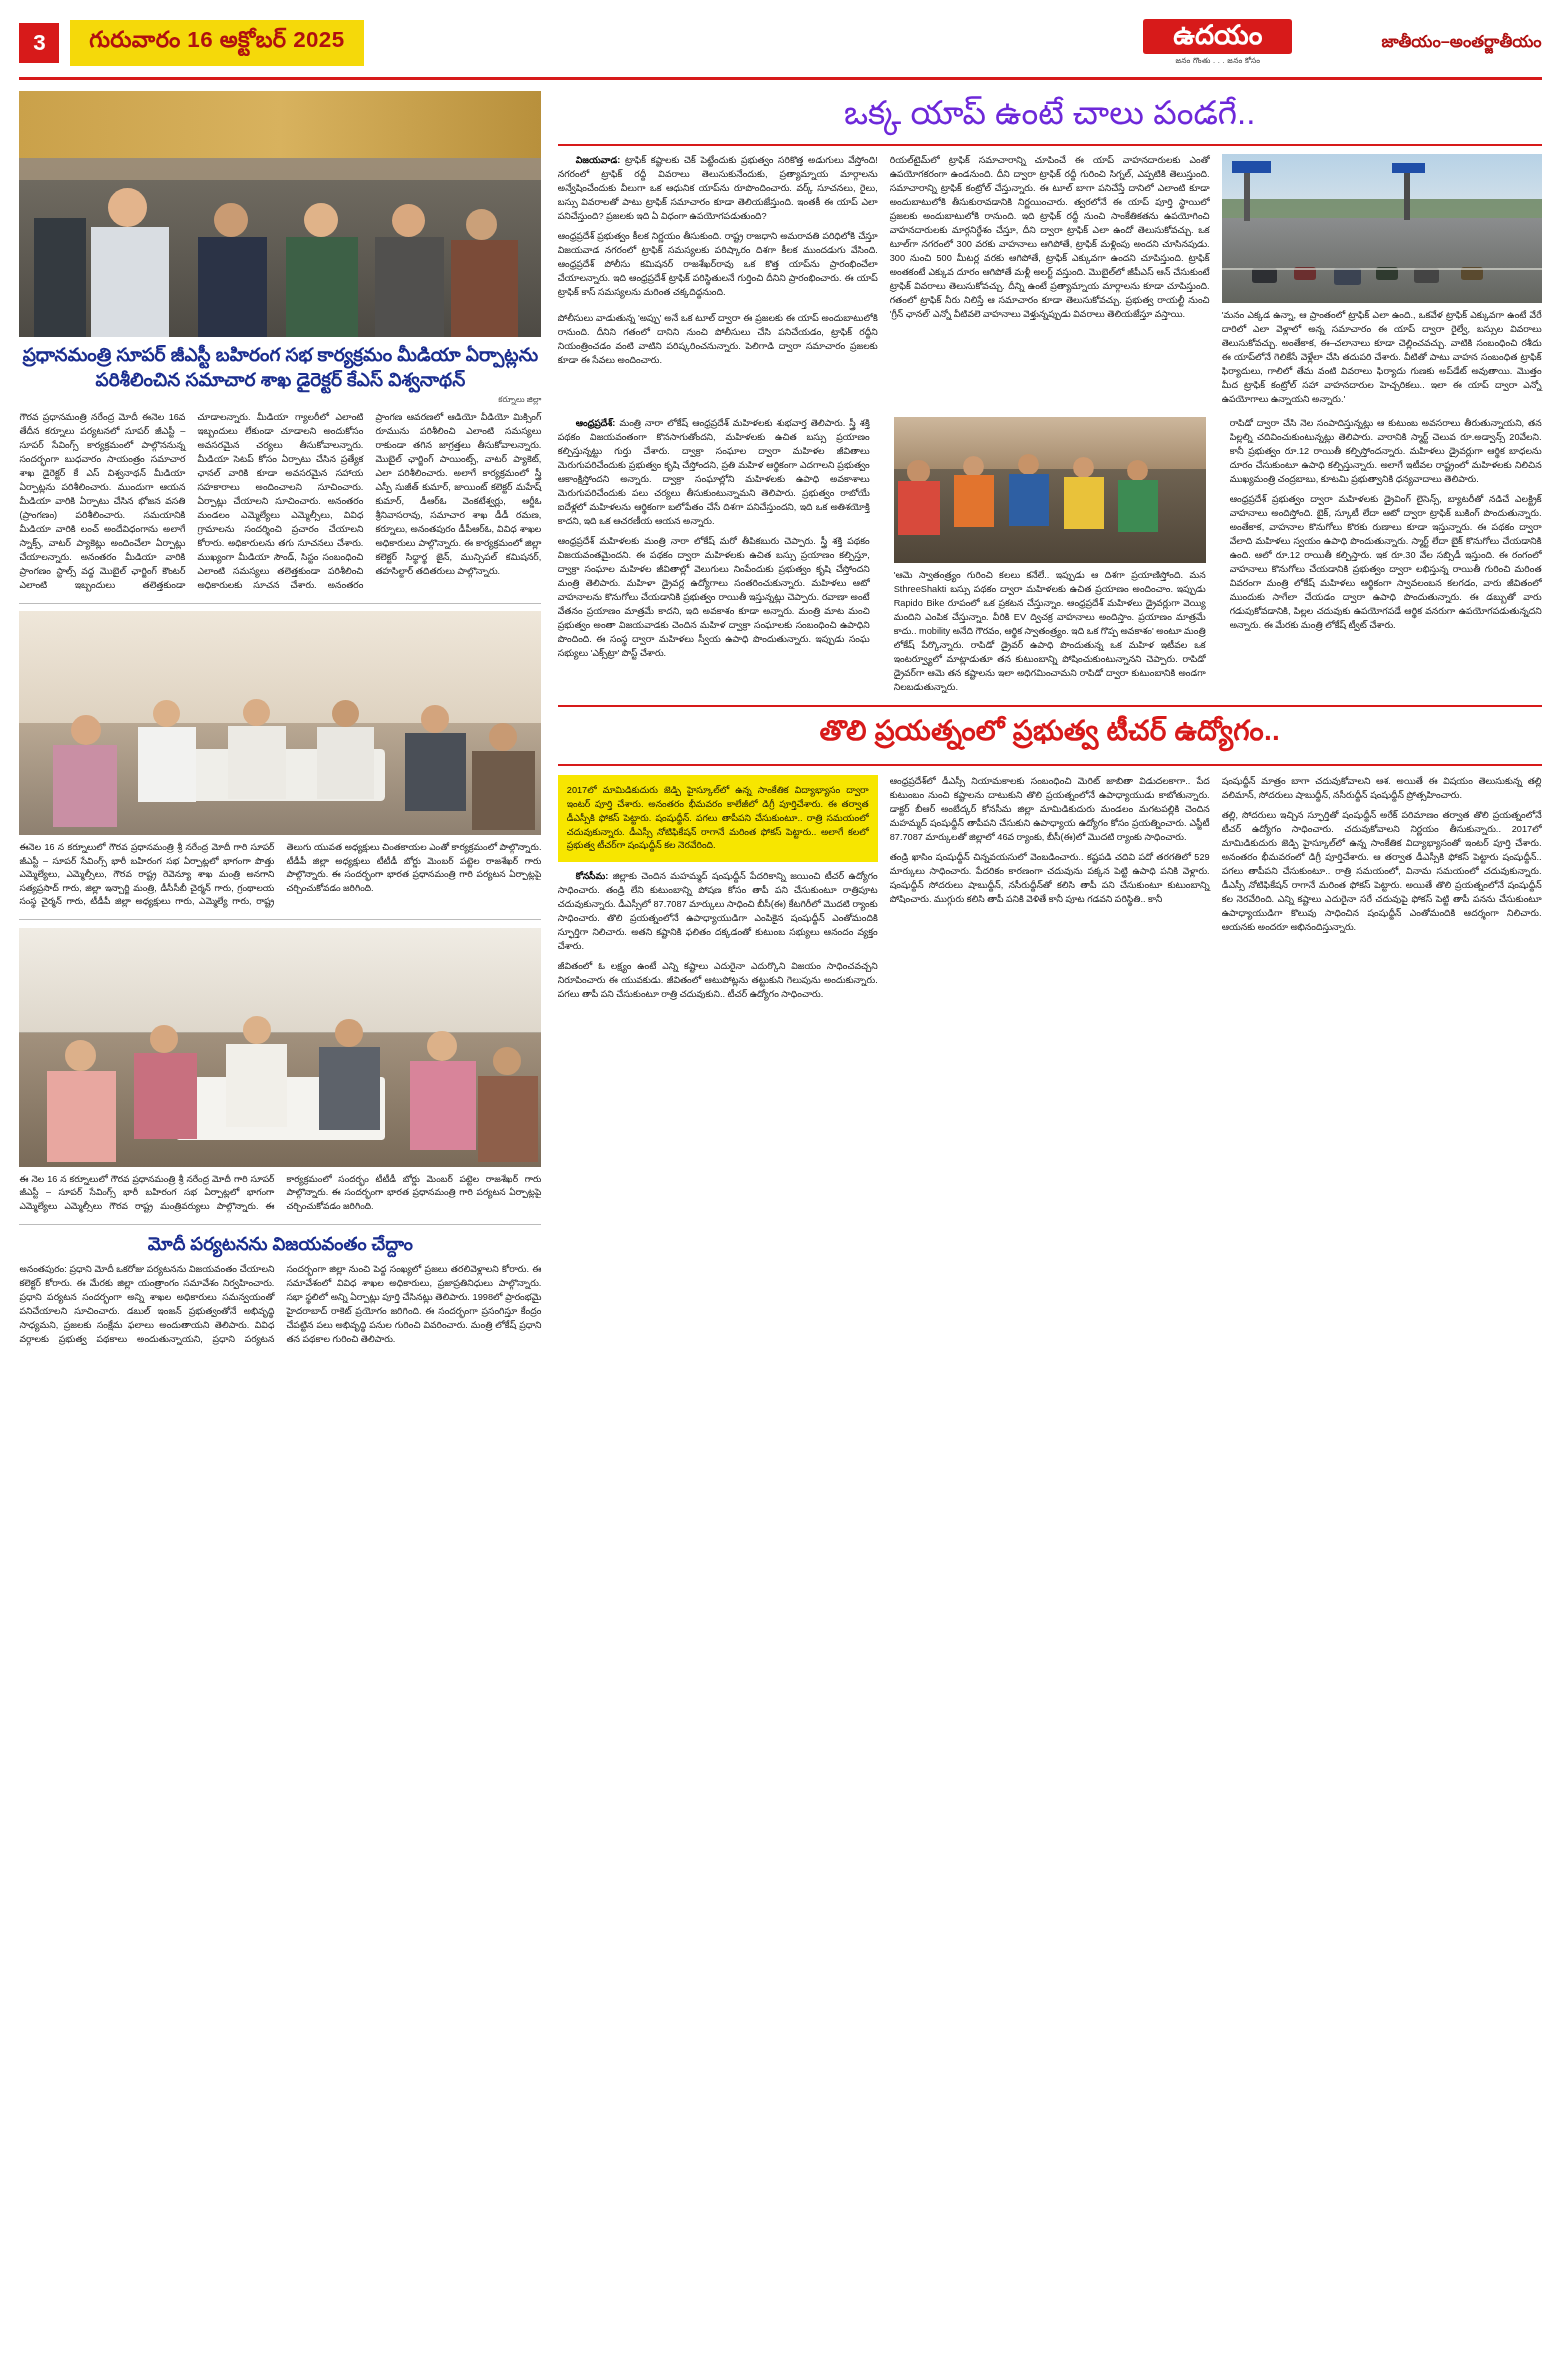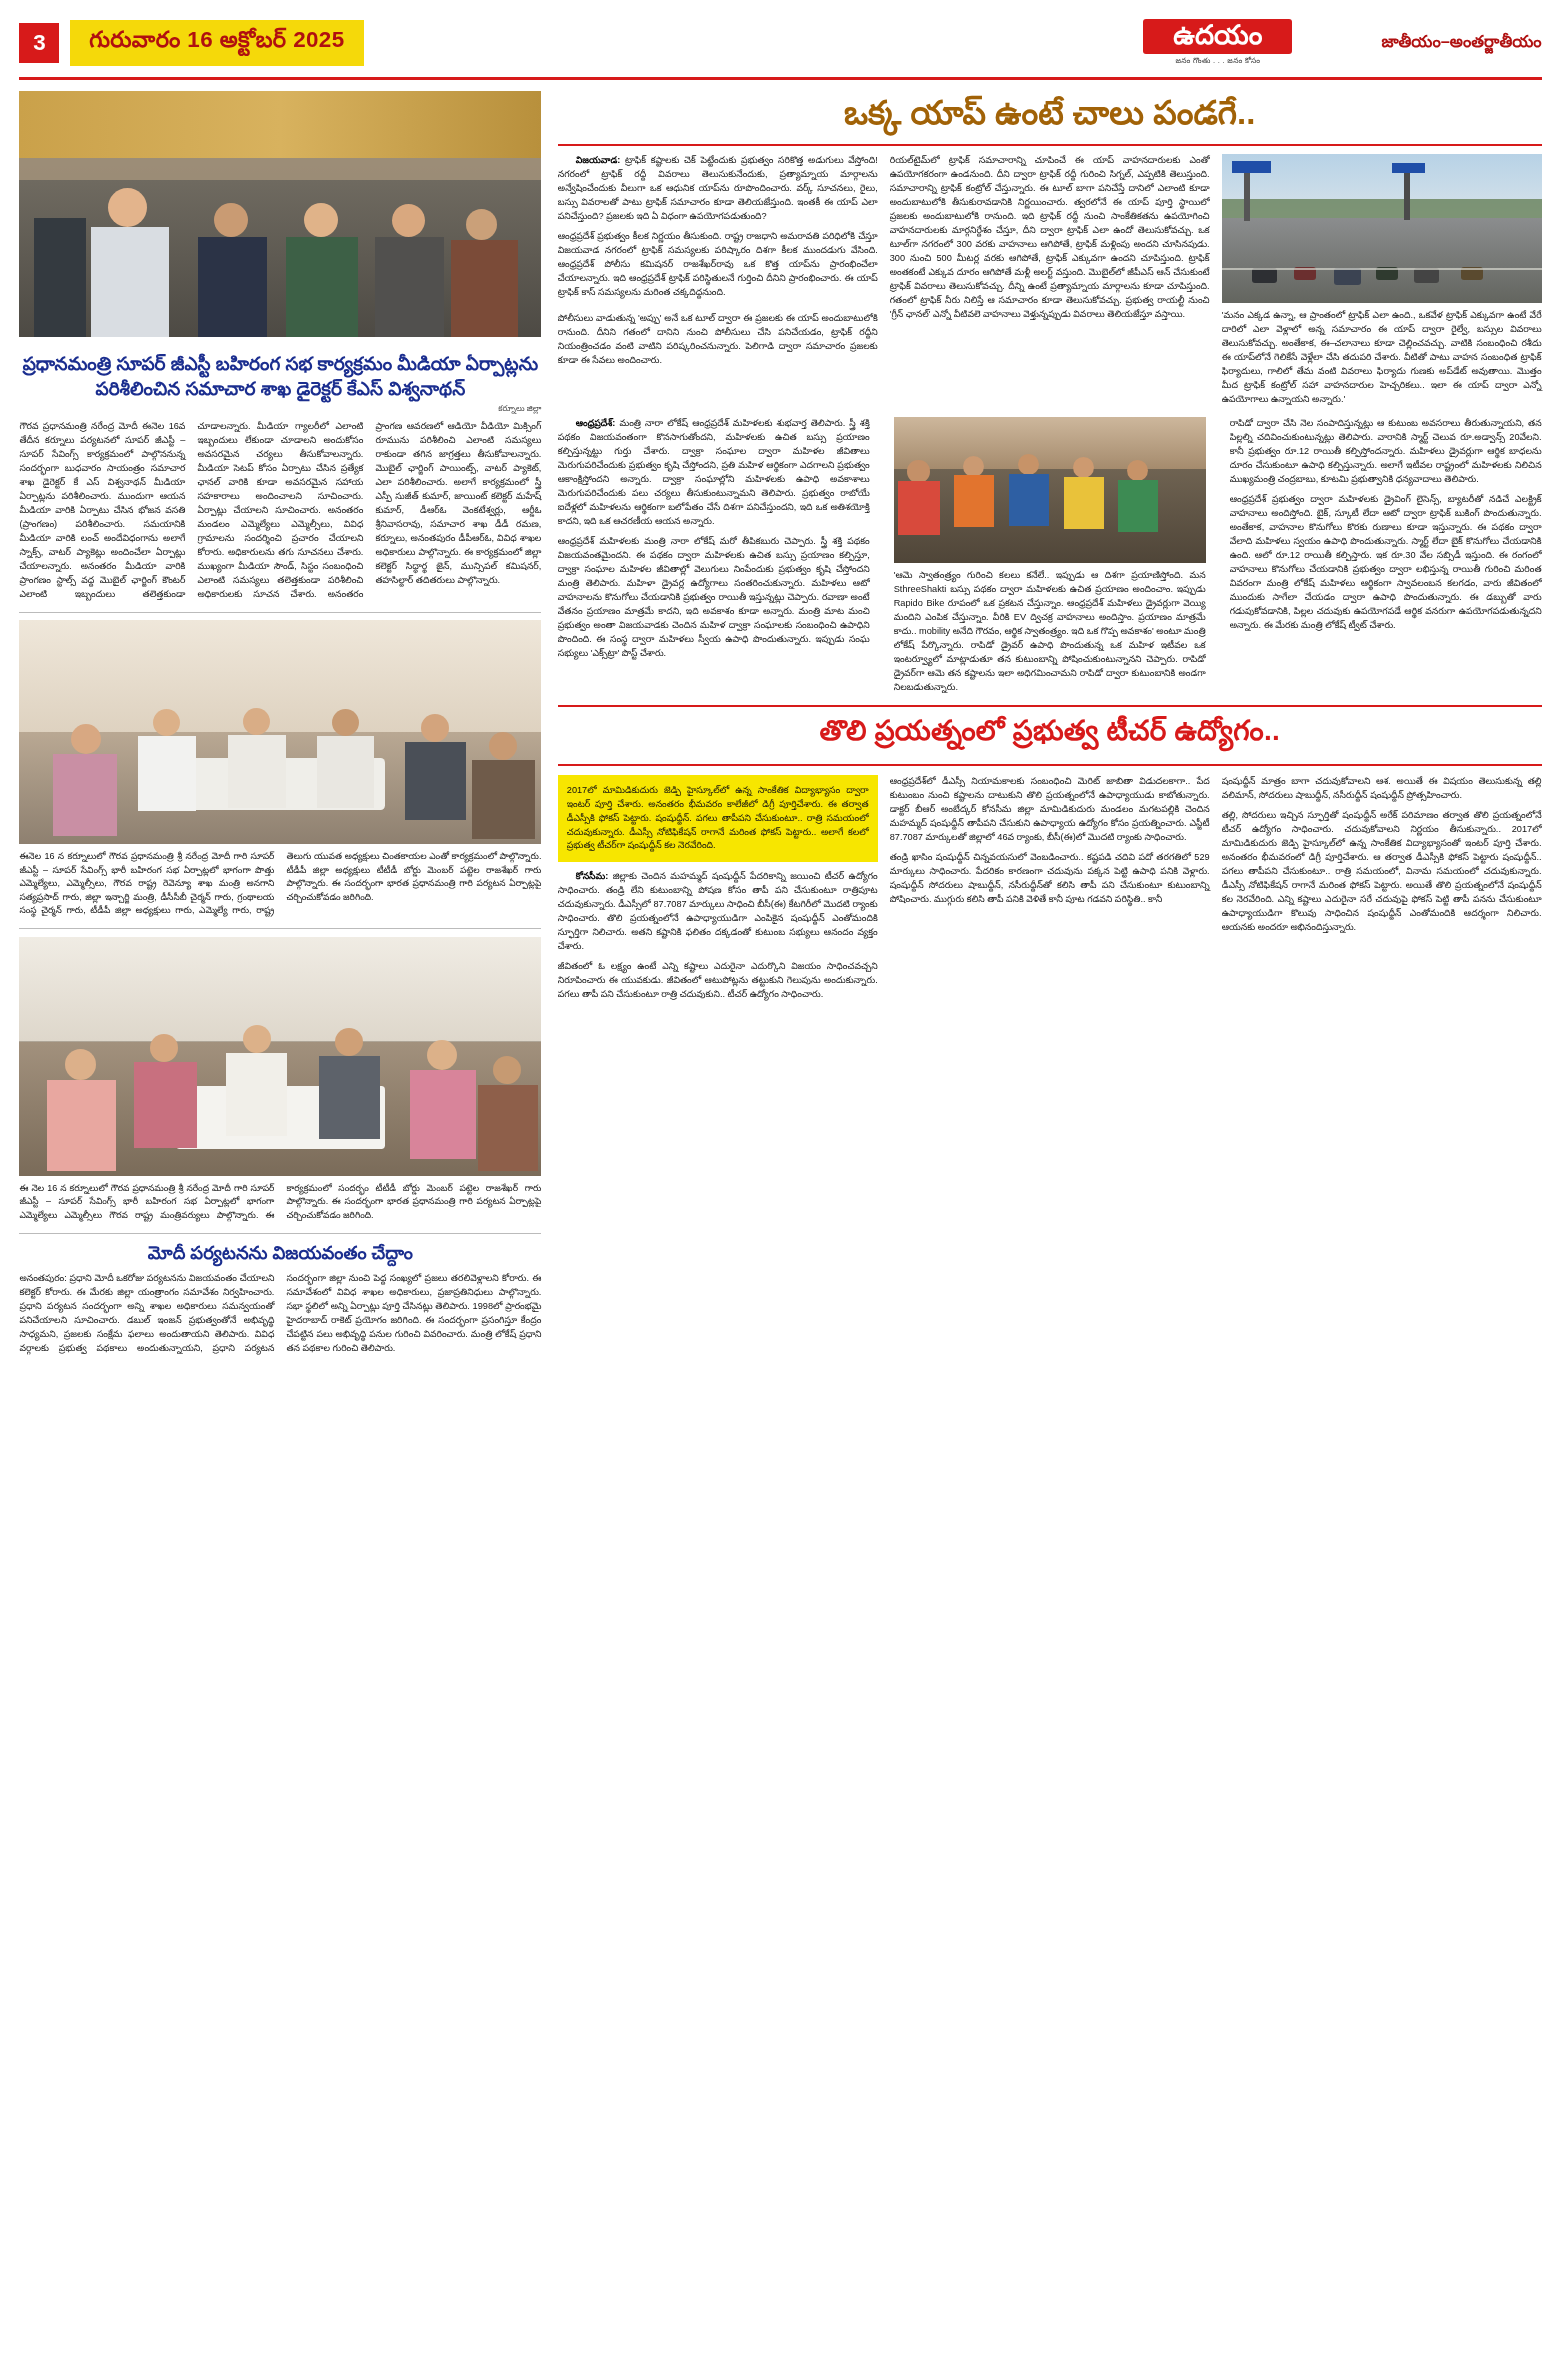--- a/index.html
+++ b/index.html
@@ -98,22 +98,22 @@
     margin: 2.2px 0 4.5px 0;
   }
 
   .head-blue {
     color: #1b2e8f;
     font-weight: bold;
     text-align: center;
     line-height: 1.38;
   }
   .head-red {
-    color: #a16207;
-    font-weight: bold;
+    color: #6d28d9;
+    font-weight: normal;
     text-align: center;
     line-height: 1.35;
   }
   .head-xl { font-size: 33px; }
   .head-l  { font-size: 22.4px; }
   .head-m  { font-size: 18.6px; }
   .head-s  { font-size: 14px; }
 
   .body-text {
     font-size: 9.2px;
@@ -199,21 +199,21 @@
             <div class="ph-rect" style="left:179px;top:146px;width:69px;height:100px;background:#2b3346;"></div>
             <div class="ph-circle" style="left:285px;top:112px;width:34px;height:34px;background:#e0b389;"></div>
             <div class="ph-rect" style="left:267px;top:146px;width:72px;height:100px;background:#3d6046;"></div>
             <div class="ph-circle" style="left:373px;top:113px;width:33px;height:33px;background:#d9a87f;"></div>
             <div class="ph-rect" style="left:356px;top:146px;width:69px;height:100px;background:#51504e;"></div>
             <div class="ph-circle" style="left:447px;top:118px;width:31px;height:31px;background:#caa079;"></div>
             <div class="ph-rect" style="left:432px;top:149px;width:67px;height:97px;background:#7b4b38;"></div>
             <div class="ph-rect" style="left:15px;top:127px;width:52px;height:119px;background:#343a40;"></div>
           </div>
         </div>
-        <div class="head-blue head-m" style="margin-top:14px;">ప్రధానమంత్రి సూపర్ జీఎస్టీ బహిరంగ సభ కార్యక్రమం మీడియా ఏర్పాట్లను పరిశీలించిన సమాచార శాఖ డైరెక్టర్ కేఎస్ విశ్వనాథన్</div>
+        <div class="head-blue head-m" style="margin-top:5px;">ప్రధానమంత్రి సూపర్ జీఎస్టీ బహిరంగ సభ కార్యక్రమం మీడియా ఏర్పాట్లను పరిశీలించిన సమాచార శాఖ డైరెక్టర్ కేఎస్ విశ్వనాథన్</div>
         <div class="caption-credit">కర్నూలు జిల్లా</div>
         <div class="body-text cols-3">గౌరవ ప్రధానమంత్రి నరేంద్ర మోదీ ఈనెల 16వ తేదీన కర్నూలు పర్యటనలో సూపర్ జీఎస్టీ – సూపర్ సేవింగ్స్ కార్యక్రమంలో పాల్గొననున్న సందర్భంగా బుధవారం సాయంత్రం సమాచార శాఖ డైరెక్టర్ కే ఎస్ విశ్వనాథన్ మీడియా ఏర్పాట్లను పరిశీలించారు. ముందుగా ఆయన మీడియా వారికి ఏర్పాటు చేసిన భోజన వసతి (ప్రాంగణం) పరిశీలించారు. సమయానికి మీడియా వారికి లంచ్ అందేవిధంగాను అలాగే స్నాక్స్, వాటర్ ప్యాకెట్లు అందించేలా ఏర్పాట్లు చేయాలన్నారు. అనంతరం మీడియా వారికి ప్రాంగణం స్టాల్స్ వద్ద మొబైల్ ఛార్జింగ్ కౌంటర్ ఎలాంటి ఇబ్బందులు తలెత్తకుండా చూడాలన్నారు. మీడియా గ్యాలరీలో ఎలాంటి ఇబ్బందులు లేకుండా చూడాలని అందుకోసం అవసరమైన చర్యలు తీసుకోవాలన్నారు. మీడియా సెటప్ కోసం ఏర్పాటు చేసిన ప్రత్యేక ఛానల్ వారికి కూడా అవసరమైన సహాయ సహకారాలు అందించాలని సూచించారు. ఏర్పాట్లు చేయాలని సూచించారు. అనంతరం మండలం ఎమ్మెల్యేలు ఎమ్మెల్సీలు, వివిధ గ్రామాలను సందర్శించి ప్రచారం చేయాలని కోరారు. అధికారులను తగు సూచనలు చేశారు. ముఖ్యంగా మీడియా సౌండ్, సిస్టం సంబంధించి ఎలాంటి సమస్యలు తలెత్తకుండా పరిశీలించి అధికారులకు సూచన చేశారు. అనంతరం ప్రాంగణ ఆవరణలో ఆడియో వీడియో మిక్సింగ్ రూమును పరిశీలించి ఎలాంటి సమస్యలు రాకుండా తగిన జాగ్రత్తలు తీసుకోవాలన్నారు. మొబైల్ ఛార్జింగ్ పాయింట్స్, వాటర్ ప్యాకెట్, ఎలా పరిశీలించారు. అలాగే కార్యక్రమంలో స్త్రీ ఎస్పీ సుజీత్ కుమార్, జాయింట్ కలెక్టర్ మహేష్ కుమార్, డీఆర్ఓ వెంకటేశ్వర్లు, ఆర్డీఓ శ్రీనివాసరావు, సమాచార శాఖ డీడీ రమణ, కర్నూలు, అనంతపురం డీపీఆర్ఓ, వివిధ శాఖల అధికారులు పాల్గొన్నారు. ఈ కార్యక్రమంలో జిల్లా కలెక్టర్ సిద్ధార్థ జైన్, మున్సిపల్ కమిషనర్, తహసిల్దార్ తదితరులు పాల్గొన్నారు.</div>
       </div>
 
       <div class="rule-thin"></div>
 
       <div class="article-block">
         <div class="photo ph-room" style="height:224px;margin-top:6px;">
           <div class="photo-inner">
             <div class="ph-rect" style="left:0;top:0;right:0;height:112px;background:linear-gradient(#efe7da,#ded2c0);"></div>

